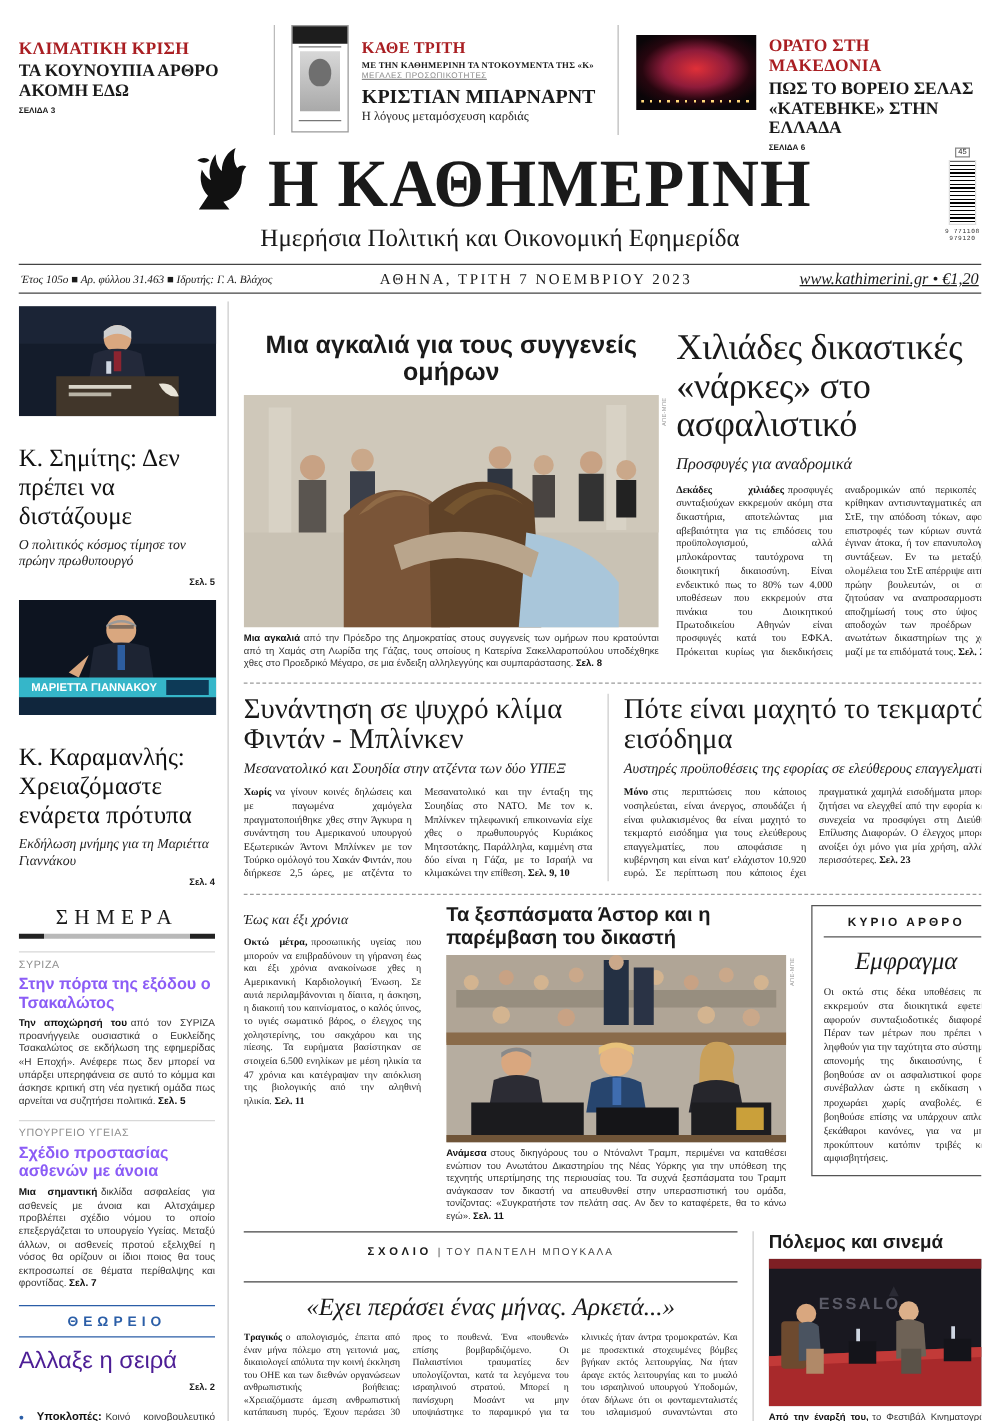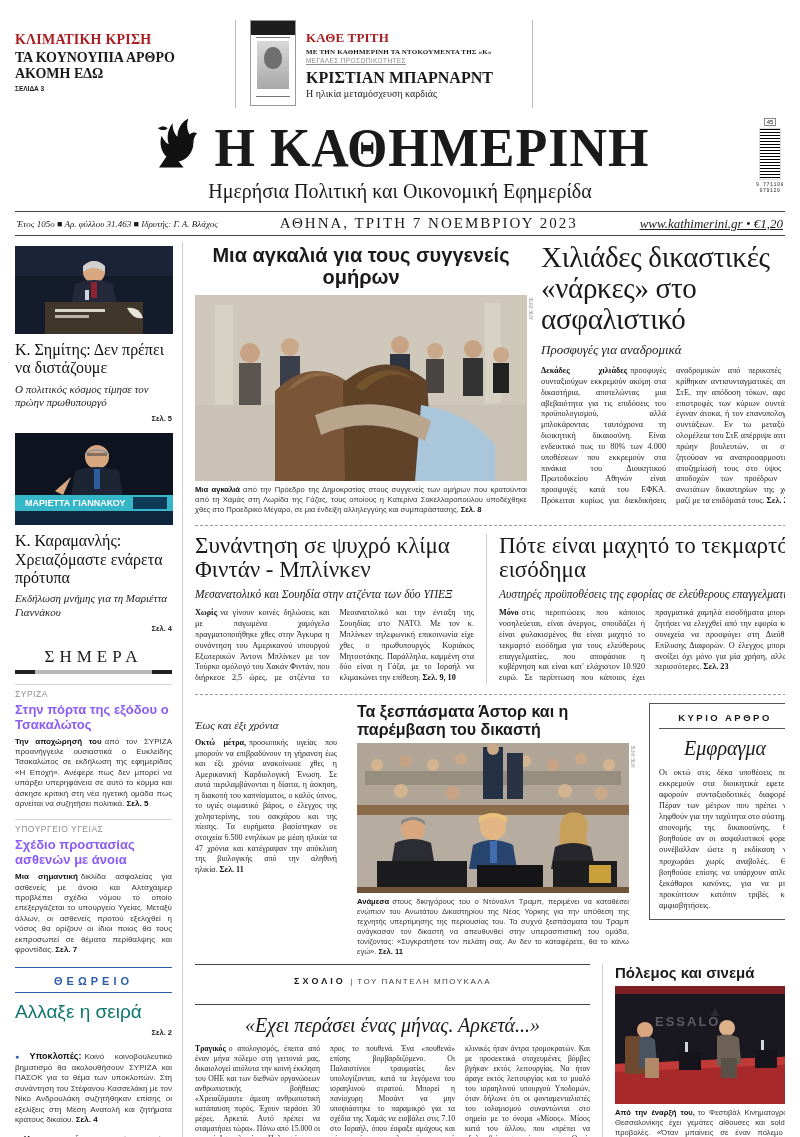--- a/index.html
+++ b/index.html
@@ -43,75 +43,75 @@
   .barcode-wrap { position:absolute; right:0; top:-4px; width:30px; text-align:center; }
   .bc-tag { font-family:"Liberation Sans",sans-serif; font-size:6px; border:1px solid #888; display:inline-block; padding:0 2px; margin-bottom:2px; }
   .barcode { width:22px; height:52px; margin:0 auto;
              background:repeating-linear-gradient(180deg,#000 0 1px,#fff 1px 3px); border:1px solid #ddd; }
   .bc-num { font-family:"Liberation Mono",monospace; font-size:5px; letter-spacing:.5px; margin-top:2px; color:#333; }
 
   .dateline { display:flex; justify-content:space-between; align-items:center;
               border-top:1px solid #444; border-bottom:1px solid #444;
               margin-top:8px; padding:3px 2px; }
   .date-left { font-style:italic; font-size:9px; }
-  .date-center { font-size:15px; letter-spacing:2px;text-align:center; }
+  .date-center { font-size:12px; letter-spacing:2px;text-align:center; }
   .date-right { font-style:italic; font-size:13px;text-decoration:underline; }
 
   
   .content { display:flex; margin-top:6px; height:915px; overflow:hidden; }
   .col-left { width:168px; flex:none; padding:4px 10px 0 0; border-right:1px solid #ccc; }
   .col-main { flex:1; padding-left:12px; }
 
   
   .photo-box { position:relative;border-radius:27px; }
   .credit-v { position:absolute; left:-7px; top:2px; writing-mode:vertical-rl; transform:rotate(180deg);
               font-family:"Liberation Sans",sans-serif; font-size:4.5px; color:#999; letter-spacing:.3px; }
-  .ls-title { font-size:16px; line-height:1.15; margin-top:7px; color:#111; }
+  .ls-title { font-size:20px; line-height:1.15; margin-top:23px; color:#111; }
   .ls-dek { font-style:italic; font-size:11px; line-height:1.2; margin-top:5px; color:#222; }
   .pageref { font-family:"Liberation Sans",sans-serif; font-weight:bold; font-size:7.5px; text-align:right; margin-top:5px; }
   .simera { margin-top:14px; text-align:center; }
   .simera-word { font-size:17px; letter-spacing:5px; }
   .simera-bar { height:4px; margin-top:3px;
       background:linear-gradient(90deg,#222 0 20px,#b9b9b9 20px calc(100% - 20px),#222 calc(100% - 20px)); }
   .sitem { margin-top:10px; font-family:"Liberation Sans",sans-serif; }
   .sitem-label { font-size:8.5px; color:#8d8d8d; letter-spacing:.5px; border-top:1px solid #d8d8d8; padding-top:4px; }
   .sitem-title { font-size:13px; font-weight:bold; line-height:1.15; margin-top:4px; color:#8b5cf6; }
   .sitem-body { font-size:8px; line-height:1.3; margin-top:4px; text-align:justify; color:#333; }
   .lead { font-weight:bold; color:#111; margin-right:3px; }
   .pg { font-weight:bold; color:#111; margin-left:2px; white-space:nowrap; }
   .theoreio { margin-top:12px; text-align:center; border-top:1px solid #2b5ea7; border-bottom:1px solid #2b5ea7; padding:3px 0; }
   .theoreio-word { color:#2b5ea7; font-family:"Liberation Sans",sans-serif; font-weight:bold; font-size:11px; letter-spacing:4px; }
-  .theoreio-title { font-family:"Liberation Sans",sans-serif; font-size:19px; margin-top:8px; color:#0f766e; }
+  .theoreio-title { font-family:"Liberation Sans",sans-serif; font-size:19px; margin-top:8px; color:#4c1d95; }
   .bullets { margin-top:14px; font-family:"Liberation Sans",sans-serif; }
   .bullet { font-size:8px; line-height:1.3; text-align:justify; margin-top:9px; color:#333; }
   .bullet .dot { color:#2b5ea7; font-size:7px; margin-right:2px; }
   .bullet .blead { font-weight:bold; font-size:9px; color:#111; margin-right:3px; }
 
   
-  .row-top { display:flex; }
+  .row-top { display:flex;margin-top:22px; }
   .lead-story { width:332px; flex:none; }
   .lead-head { font-family:"Liberation Sans",sans-serif; font-weight:600; font-size:20px; text-align:center; line-height:1.1; padding:2px 0 7px; }
   .caption { font-family:"Liberation Sans",sans-serif; font-size:7.6px; line-height:1.3; text-align:justify; margin-top:4px; color:#333; }
   .caption .clead { font-weight:bold; color:#111; margin-right:3px; }
   .main-story { flex:1; padding-left:14px; }
   .main-head { font-size:29px; line-height:1.07; letter-spacing:-.3px; }
   .dek { font-style:italic; font-size:13px; margin-top:7px; }
   .body2 { column-count:2; column-gap:10px; font-size:8.2px; line-height:1.32; text-align:justify; margin-top:8px; color:#222; }
   .dashed { border:0; border-top:1px dashed #9a9a9a; margin:10px 0 8px; }
 
   .row2 { display:flex; }
   .st-fintan { width:292px; flex:none; padding-right:12px; border-right:1px solid #ccc; }
   .st-tekmarto { flex:1; padding-left:12px; }
   .h2a { font-size:23px; line-height:1.08; }
   .dek2 { font-style:italic; font-size:11.5px; margin-top:5px; }
 
   .row3 { display:flex; }
   .st-aging { width:152px; flex:none; padding-right:10px; }
   .h3a { font-size:20px; line-height:1.1; }
-  .dek3 { font-style:italic; font-size:11px; margin-top:16px; }
+  .dek3 { font-style:italic; font-size:11px; margin-top:6px; }
   .body1 { font-size:8px; line-height:1.32; text-align:justify; margin-top:7px; color:#222; }
   .st-trump { width:292px; flex:none; padding:0 10px; }
   .trump-head { font-family:"Liberation Sans",sans-serif; font-weight:600; font-size:16px; line-height:1.1; padding-bottom:5px; }
   .st-kyrio { flex:1; padding-left:10px; }
   .kyrio-box { border:1px solid #555; padding:8px 9px; }
   .kyrio-label { font-family:"Liberation Sans",sans-serif; font-weight:bold; font-size:9.5px; letter-spacing:2.5px; text-align:center; border-bottom:1px solid #555; padding-bottom:5px; }
   .kyrio-title { font-style:italic; font-size:20px; text-align:center; margin:8px 0 7px; }
   .kyrio-body { font-size:8.2px; line-height:1.35; text-align:justify; color:#222; }
 
   .row-bottom { display:flex; margin-top:8px; }
@@ -146,24 +146,34 @@
         <div class="line" style="top:16px"></div>
         <div class="portrait"></div>
         <div class="head"></div>
         <div class="line" style="bottom:8px"></div>
       </div>
       <div class="txt">
         <div class="kicker" style="font-size:13px">ΚΑΘΕ ΤΡΙΤΗ</div>
         <div class="promo-sub1">ΜΕ ΤΗΝ ΚΑΘΗΜΕΡΙΝΗ ΤΑ ΝΤΟΚΟΥΜΕΝΤΑ ΤΗΣ «Κ»</div>
         <div class="promo-sub2">ΜΕΓΑΛΕΣ ΠΡΟΣΩΠΙΚΟΤΗΤΕΣ</div>
         <div class="promo-name">ΚΡΙΣΤΙΑΝ ΜΠΑΡΝΑΡΝΤ</div>
-        <div class="promo-desc">Η ηλικία μεταμόσχευση καρδιάς</div>
+        <div class="promo-desc">Η λόγους μεταμόσχευση καρδιάς</div>
       </div>
     </div>
     <div class="vsep"></div>
+    <div class="promo promo3">
+      <div class="aurora">
+          <div class="lights"></div>
+        </div>
+      <div class="txt" style="padding-top:10px">
+        <div class="kicker">ΟΡΑΤΟ ΣΤΗ ΜΑΚΕΔΟΝΙΑ</div>
+        <div class="promo-title">ΠΩΣ ΤΟ ΒΟΡΕΙΟ ΣΕΛΑΣ «ΚΑΤΕΒΗΚΕ» ΣΤΗΝ ΕΛΛΑΔΑ</div>
+        <div class="promo-page">ΣΕΛΙΔΑ 6</div>
+      </div>
+    </div>
   </div>
 
   <div class="masthead">
     <div class="mast-row">
       <svg class="eagle" viewBox="0 0 40 44" fill="#111">
         <path d="M7 42 L13 33 C9 29 7 23 9 16 C11 20 13 22 15 23 C13 18 14 11 18 6 C18 12 20 15 22 17 C22 10 26 4 31 2 C29 7 30 12 32 15 C34 13 36 13 38 14 C36 16 35 19 35 22 C35 30 29 36 23 37 L27 42 Z"></path>
         <path d="M6 10 C9 8 12 8 14 10 C12 12 9 12 6 10 Z"></path>
       </svg>
       <div class="mast-title">Η ΚΑΘΗΜΕΡΙΝΗ</div>
     </div>

